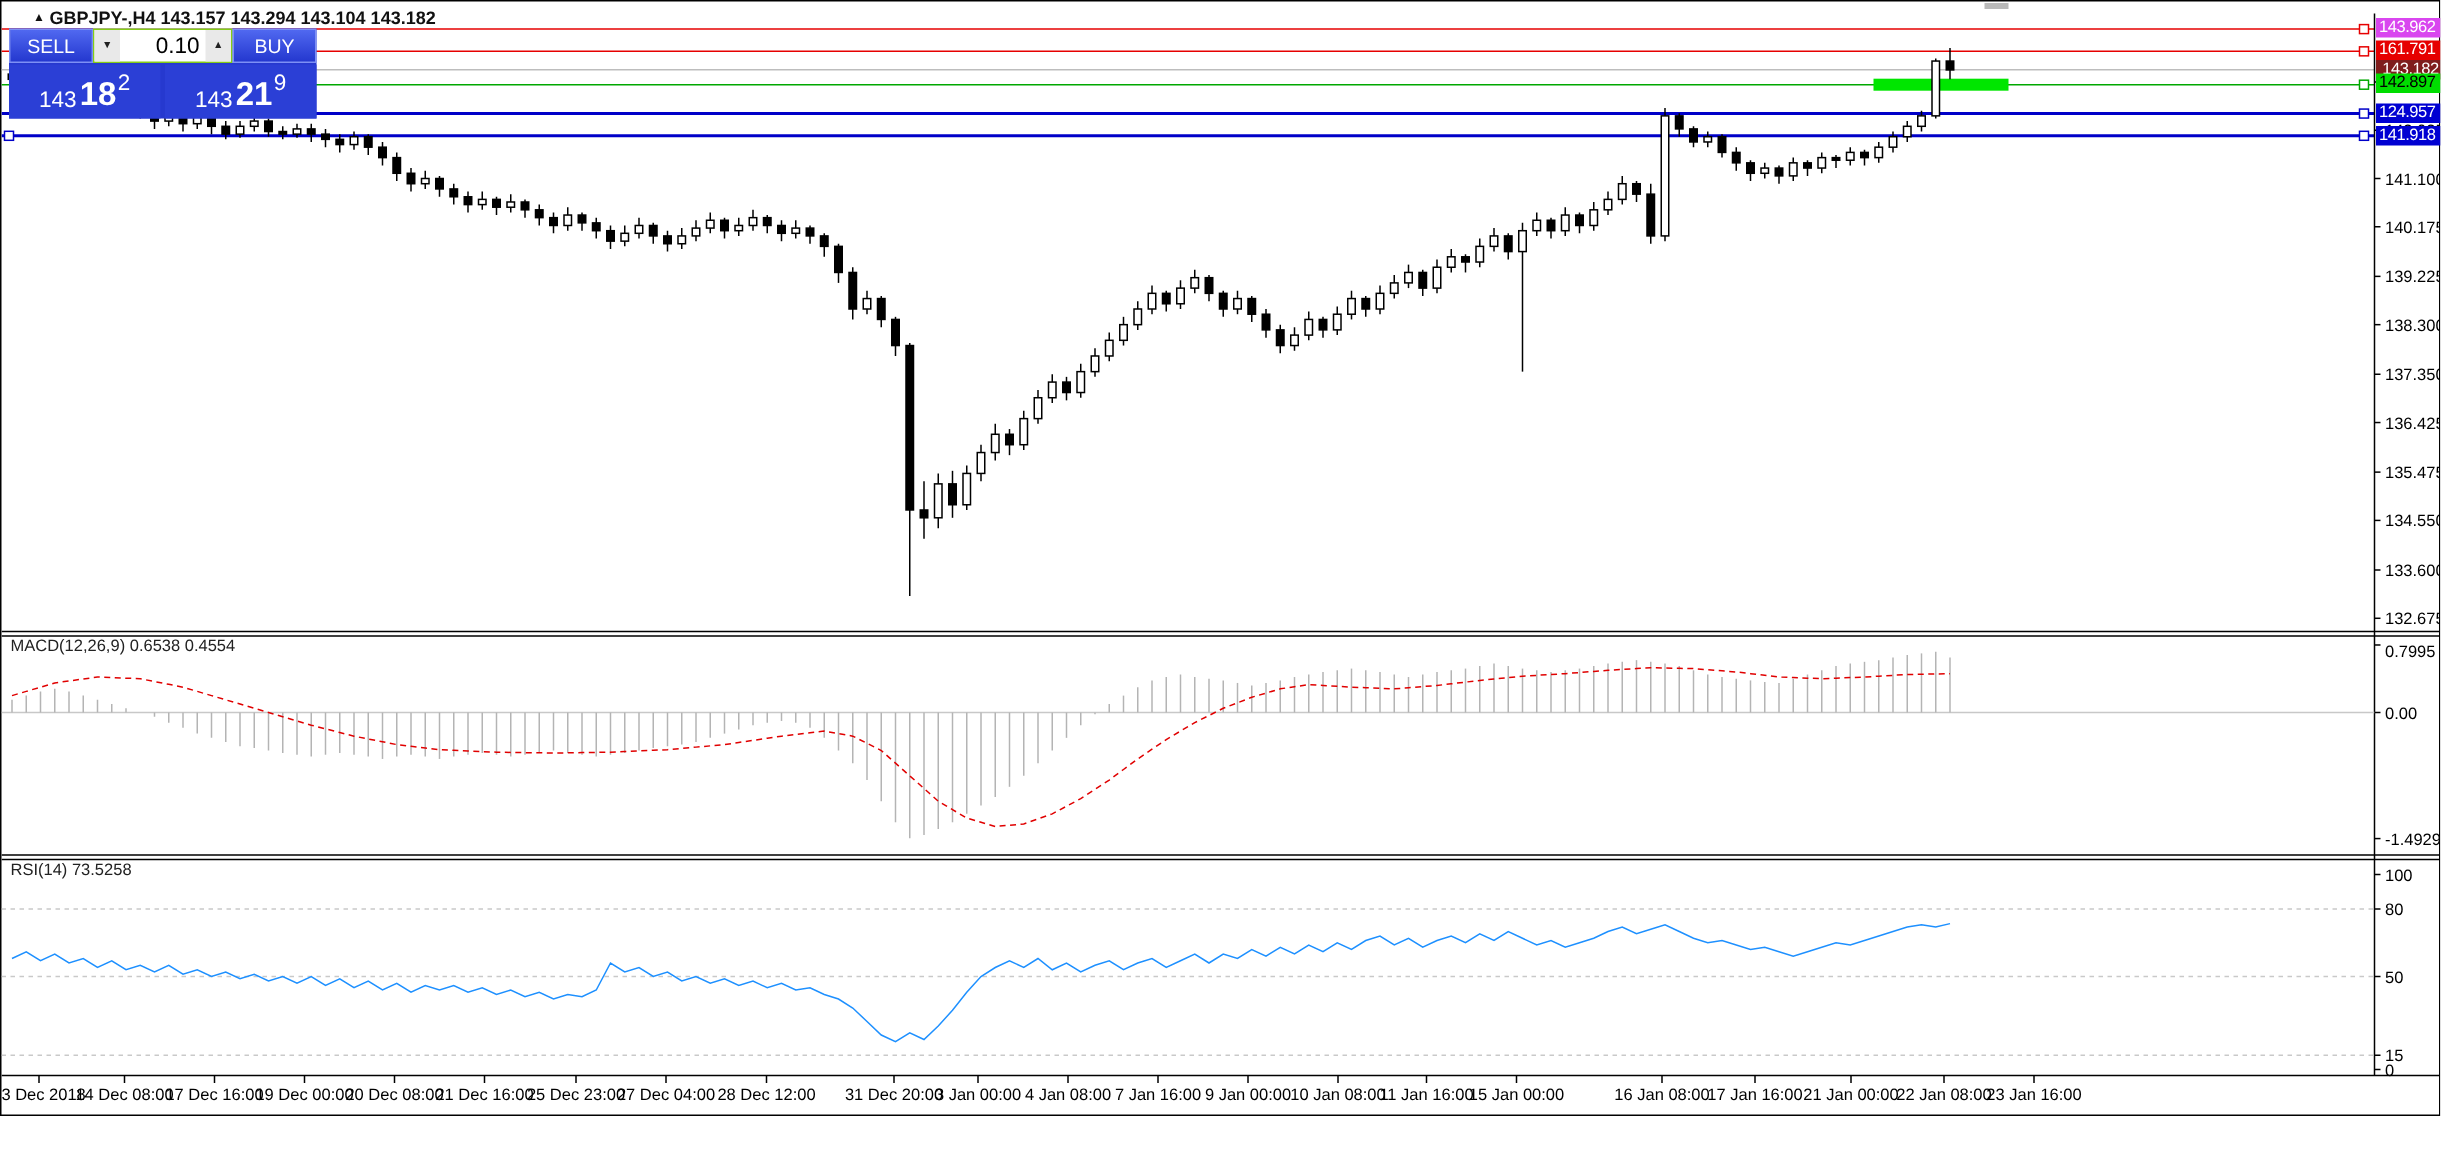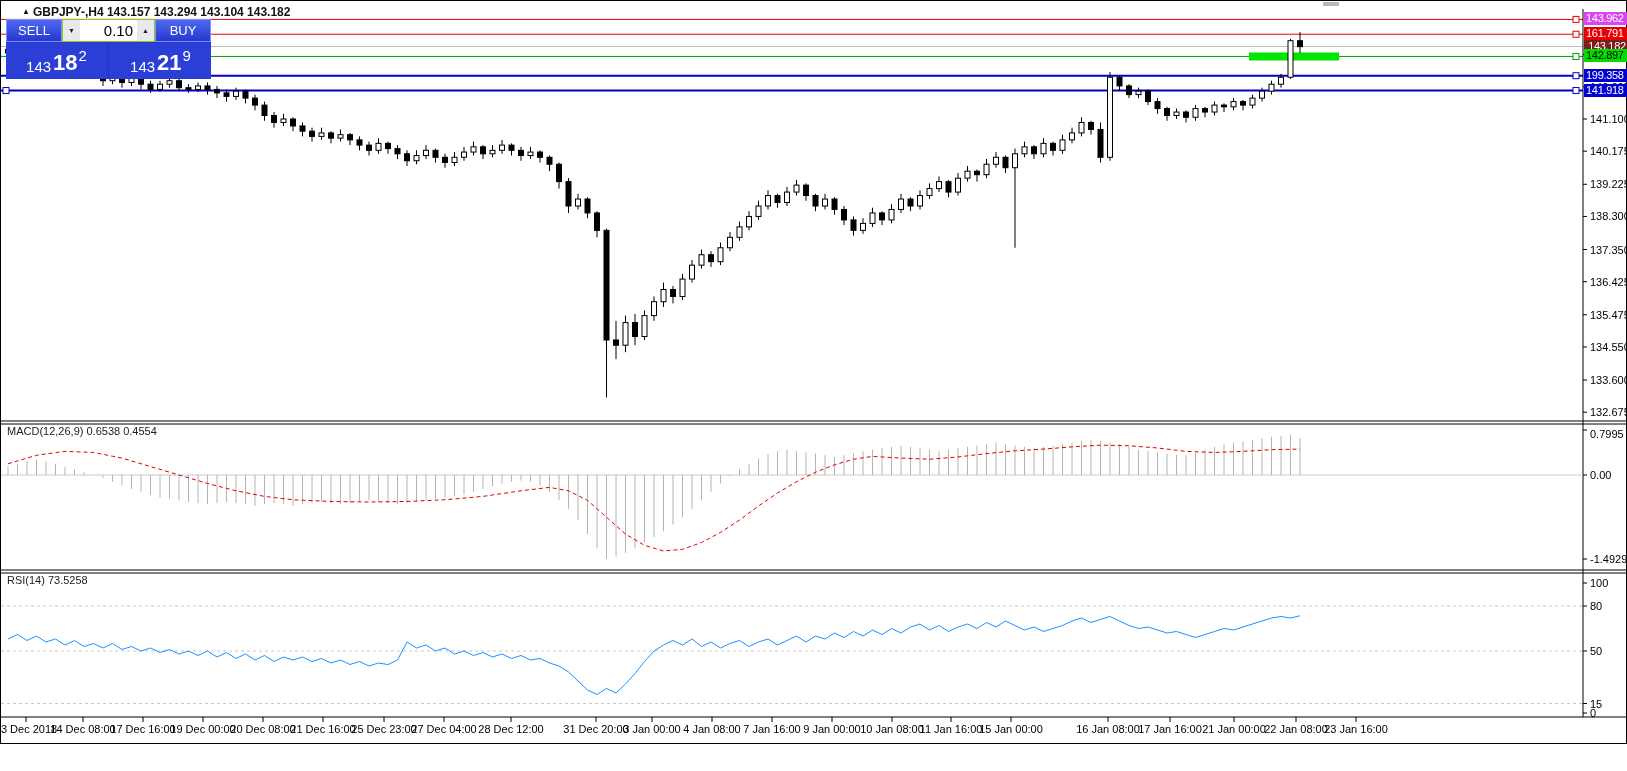--- a/index.html
+++ b/index.html
@@ -775,21 +775,21 @@
         </g>
       </svg>
     <div id="symbol-header"><span class="arr">▲</span><span>GBPJPY-,H4   143.157 143.294 143.104 143.182</span></div>
     <div class="indlabel" id="macd-label">MACD(12,26,9) 0.6538 0.4554</div>
     <div class="indlabel" id="rsi-label">RSI(14) 73.5258</div>
     <div id="pricelabels">
         <div class="pricelabel" style="top: 11.4024px; background: #d946ef; color: rgb(255, 255, 255);">143.962</div>
         <div class="pricelabel" style="top: 26.2272px; background: rgb(230, 0, 0); color: rgb(255, 255, 255);">161.791</div>
         <div class="pricelabel" style="top: 38.5464px; background: #7f1d1d; color: rgb(255, 255, 255); text-align: center;">143.182</div>
         <div class="pricelabel" style="top: 48.4644px; background: rgb(0, 221, 0); color: rgb(0, 0, 0);">142.897</div>
-        <div class="pricelabel" style="top: 67.7088px; background: rgb(0, 0, 210); color: rgb(255, 255, 255);">199.358</div>
+        <div class="pricelabel" style="top: 67.7088px; background: rgb(0, 0, 210); color: rgb(255, 255, 255);">124.957</div>
         <div class="pricelabel" style="top: 82.5336px; background: rgb(0, 0, 210); color: rgb(255, 255, 255);">141.918</div>
       </div>
 
     <div id="trade-panel">
       <div id="tp-top">
         <div class="tp-btn" id="sell-btn">SELL</div>
         <div id="vol-wrap">
           <div class="spin">▼</div>
           <div id="vol-value">0.10</div>
           <div class="spin">▲</div>

